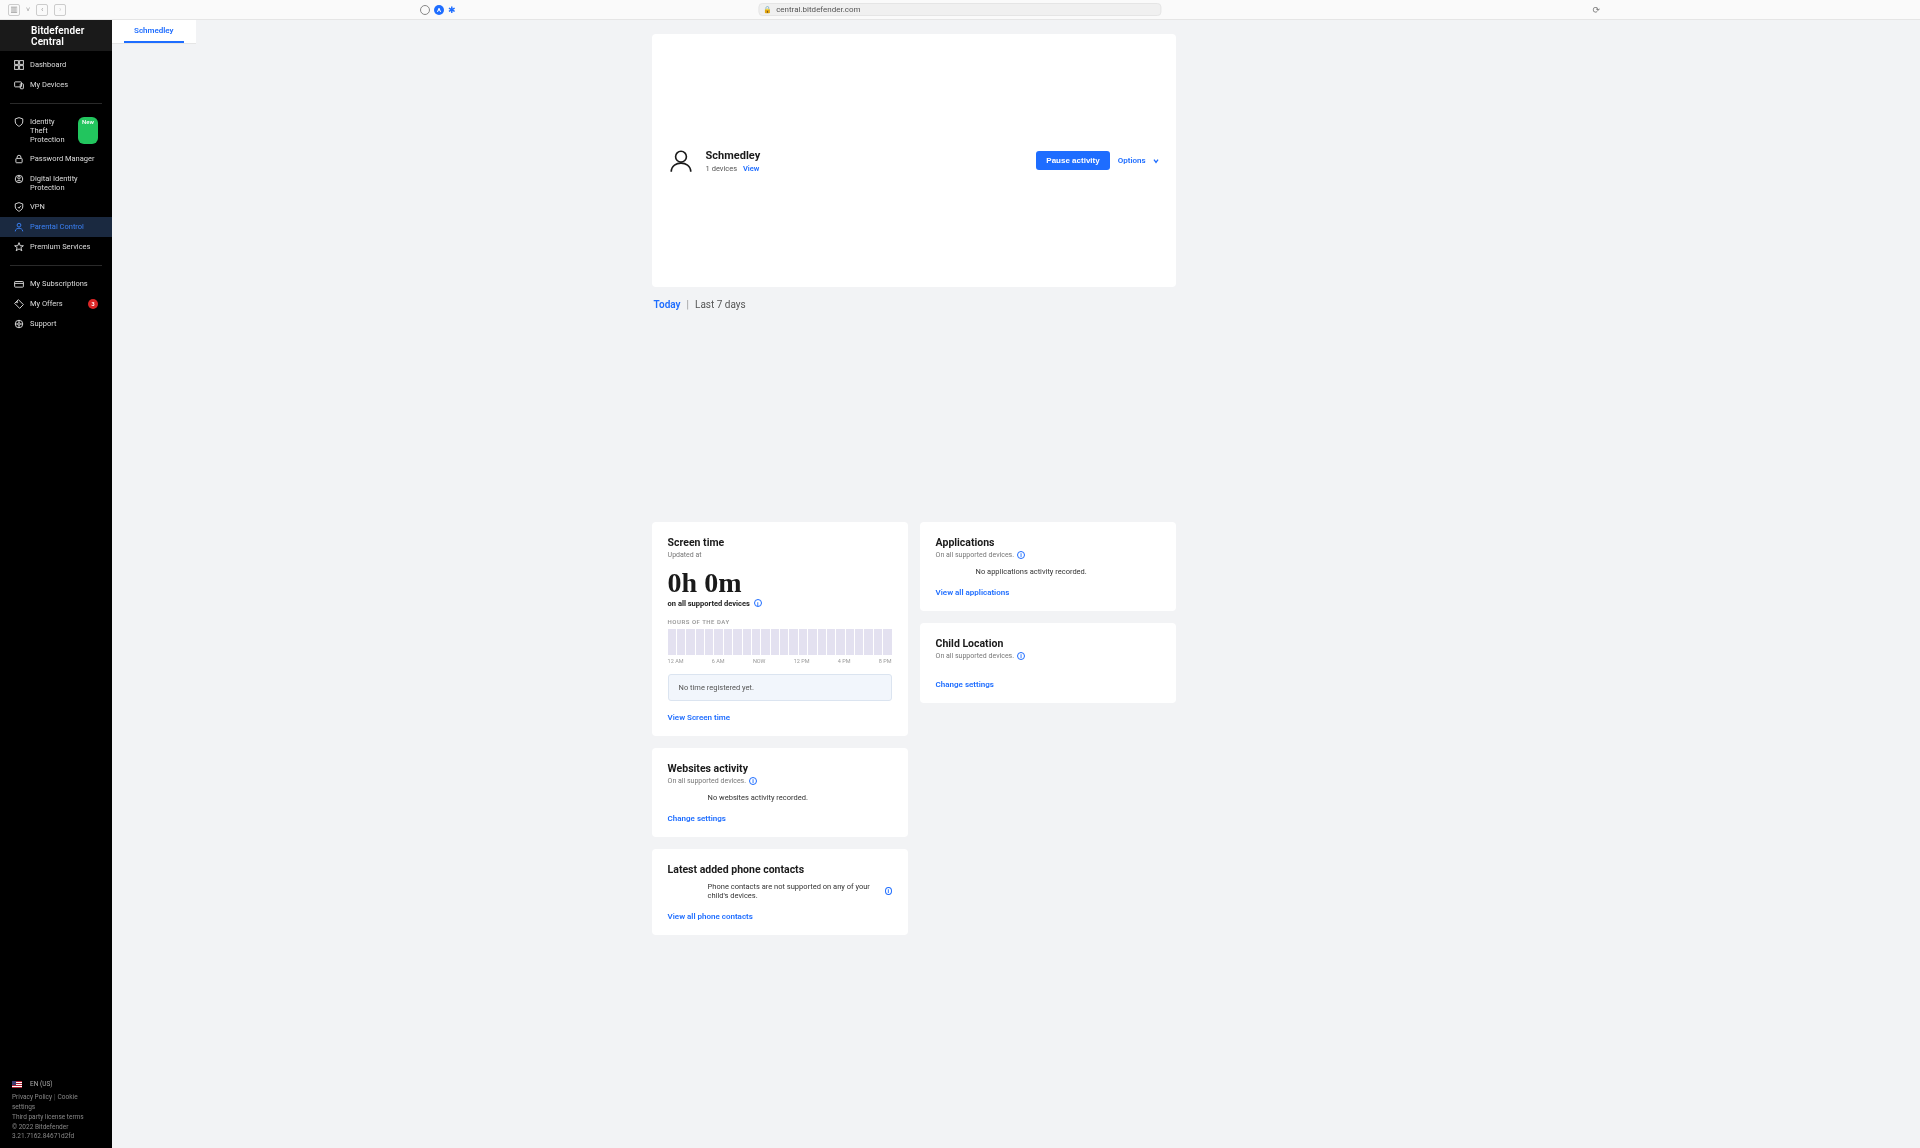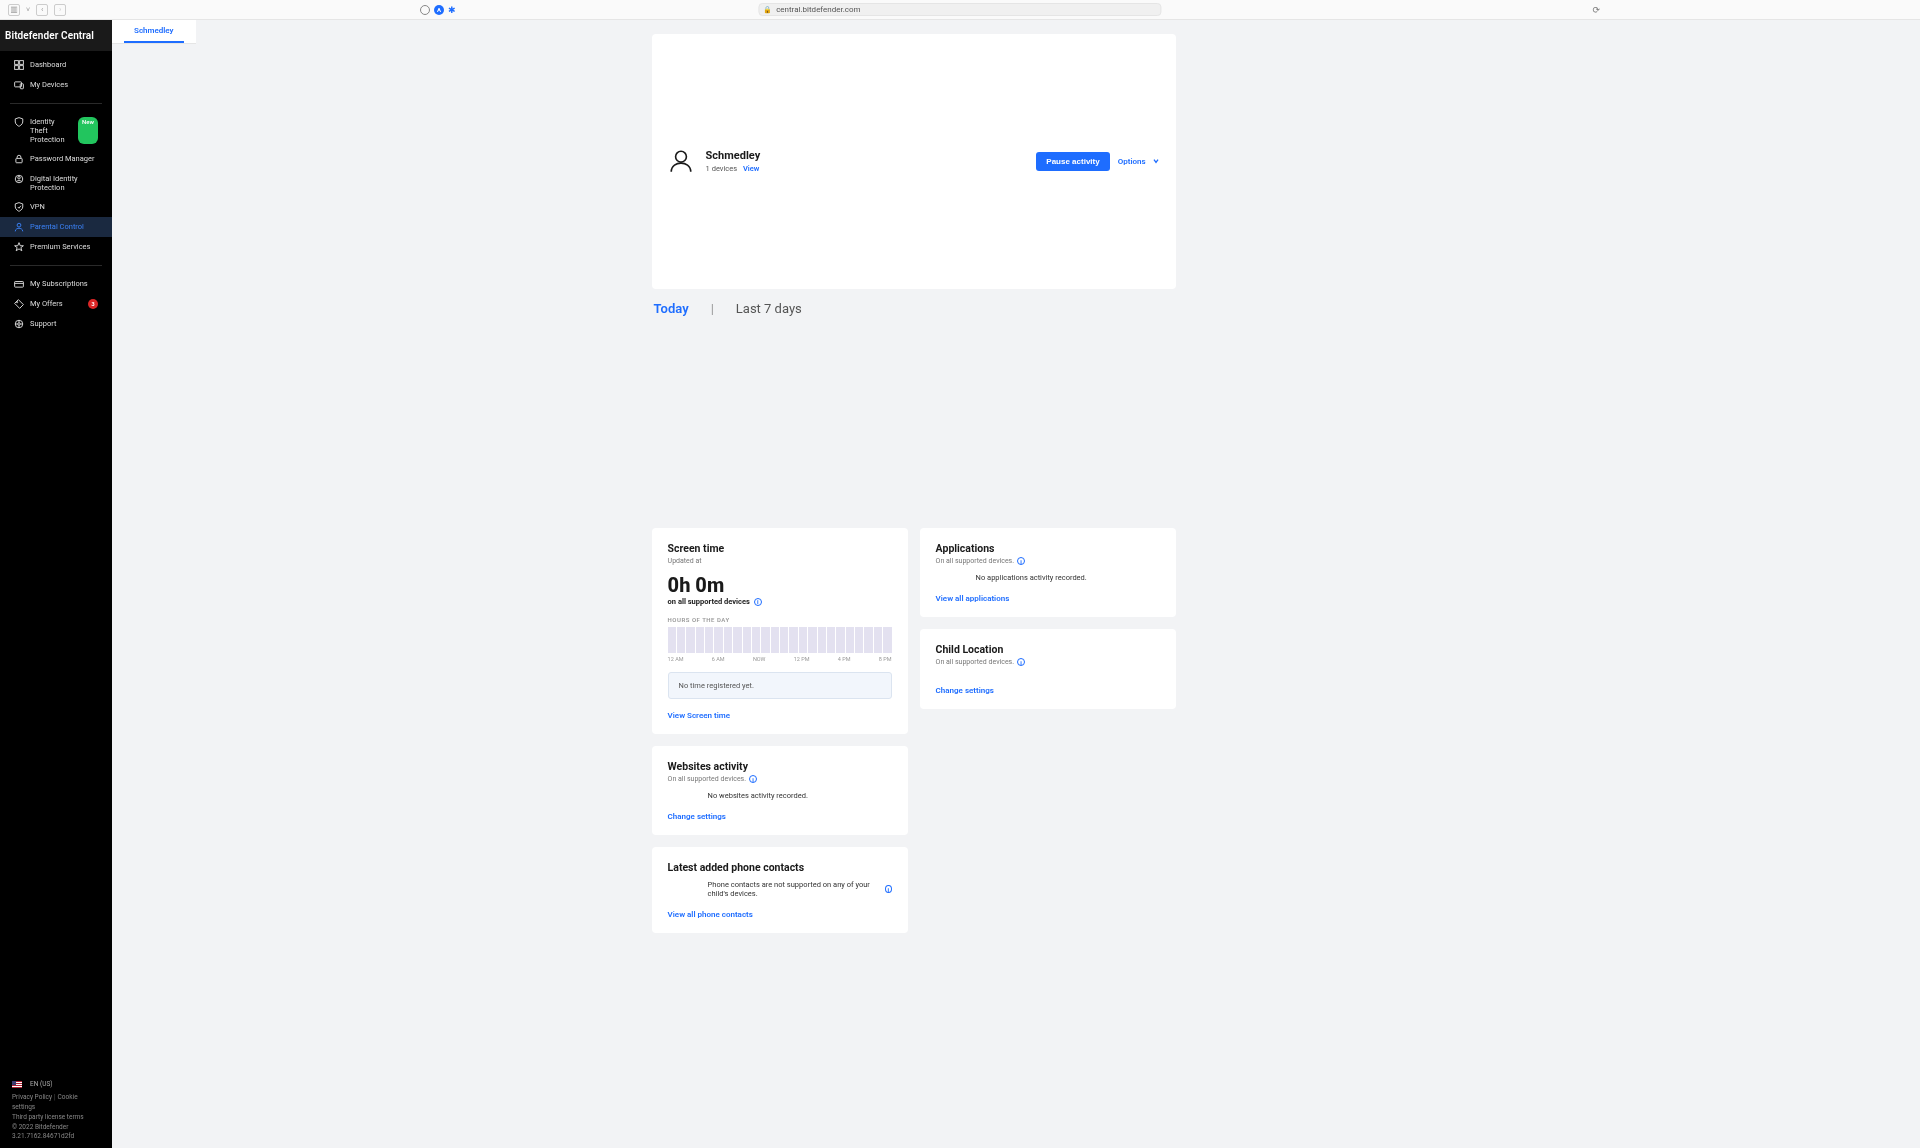--- a/index.html
+++ b/index.html
@@ -18,21 +18,21 @@
   .bb-lock { font-size:7px; }
   .bb-refresh { position:absolute; right:320px; font-size:9px; color:#777;}
   
   
   .app { display:flex; height: 1128px; }
   .sidebar { width: 112px; background: #000; color:#fff; display:flex; flex-direction:column; }
   .main-area { flex:1; display:flex; flex-direction:row; background:#f2f3f5; }
   
   
   .app-header { height: 31px; background: #1a1a1a; display:flex; align-items:center; }
-  .brand { font-size:10px; font-weight:600; color:#fff; padding-left:5px; letter-spacing:0.1px; }
+  .brand { font-size:10px; font-weight:600; color:#fff; padding-left:31px; letter-spacing:0.1px; }
   
   
   .nav-section { padding: 4px 0; }
   .nav-divider { height:1px; background:#2a2a2a; margin:4px 10px; }
   .nav-item { display:flex; gap:6px; padding:5px 14px; font-size:7.5px; color:#ddd; cursor:pointer; position:relative; line-height:1.2;}
   .nav-item.active { background:#1a2940; color:#3b82f6; }
   .nav-item .nicon { width:10px; height:10px; flex-shrink:0; display:flex;align-items:center;justify-content:center; }
   .nav-item .nicon svg { width:10px; height:10px; stroke:currentColor; fill:none; stroke-width:1.5; }
   .badge-new { background:#22c55e; color:#fff; font-size:6px; padding:1px 4px; border-radius:6px; margin-left:auto; font-weight:500;}
   .badge-num { background:#dc2626; color:#fff; font-size:6px; width:10px;height:10px;border-radius:50%;display:flex;align-items:center;justify-content:center;margin-left:auto;font-weight:600;}
@@ -63,30 +63,30 @@
   .profile-name { font-size:11px; font-weight:700; }
   .profile-sub { font-size:7.5px; color:#555; margin-top:2px;}
   .profile-sub .link { color:#1e6dff; font-weight:600; margin-left:4px;}
   .profile-right { display:flex; align-items:center; gap:8px;}
   .btn-primary { background:#1e6dff; color:#fff; font-size:8px; padding:5px 10px; border-radius:3px; font-weight:600; border:none;}
   .options-link { color:#1e6dff; font-size:8px; font-weight:600; display:flex; align-items:center; gap:6px;}
   .chev { width:8px;height:8px;}
   .chev svg{width:8px;height:8px;stroke:#1e6dff;fill:none;stroke-width:2;}
   
   
-  .range-tabs { grid-column:1 / -1; display:flex; gap:22px; font-size:13px; padding:0 2px;}
+  .range-tabs { grid-column:1 / -1; display:flex; gap:6px; font-size:10px; padding:0 2px;}
   .range-tabs .active { color:#1e6dff; font-weight:600;}
   .range-tabs .divider { color:#999;}
   .range-tabs .inactive { color:#555;}
   
   .card h3 { font-size:10.5px; font-weight:700; margin-bottom:2px;}
   .card .sub { font-size:7px; color:#777; margin-bottom:8px; display:flex;align-items:center;gap:3px;}
   .info-icon { width:8px;height:8px;border:1px solid #1e6dff;border-radius:50%;display:inline-flex;align-items:center;justify-content:center;color:#1e6dff;font-size:6px;font-weight:bold;}
   
-  .big-time { font-size:20px; font-weight:800; margin:6px 0 0;}
+  .big-time { font-size:28px; font-weight:800; margin:6px 0 0;font-family:Liberation Serif, serif;}
   .time-sub { font-size:7.5px; font-weight:700; display:flex;align-items:center;gap:4px;margin-bottom:10px;}
   
   .hours-label { font-size:6px; letter-spacing:0.5px; color:#999; font-weight:600; margin-bottom:4px;}
   .bar-chart { display:flex; gap:1px; height:26px; margin-bottom:3px;}
   .bar-chart .bar { flex:1; background:#e3e1f0; }
   .x-labels { display:flex; justify-content:space-between; font-size:5.5px; color:#999; margin-bottom:10px;}
   
   .notice-box { background:#f2f6fc; border:1px solid #dbe4f0; border-radius:3px; padding:8px 10px; font-size:7.5px; color:#555; margin-bottom:10px;}
   
   .card-link { color:#1e6dff; font-size:8px; font-weight:600;}

